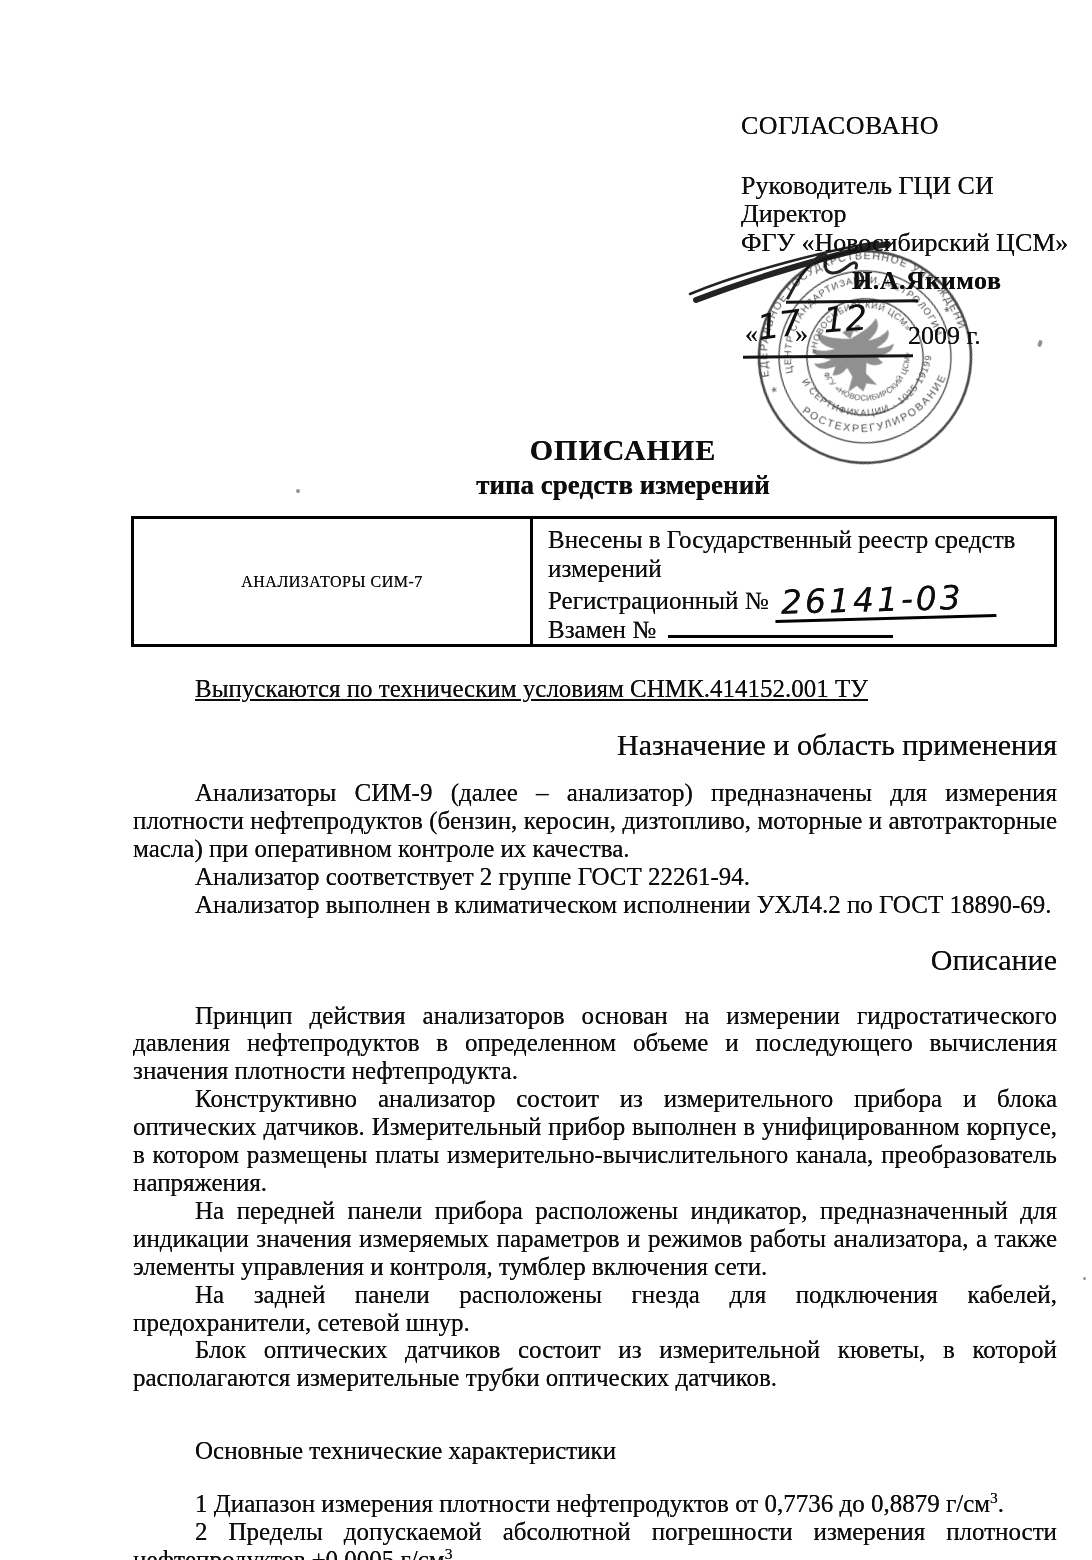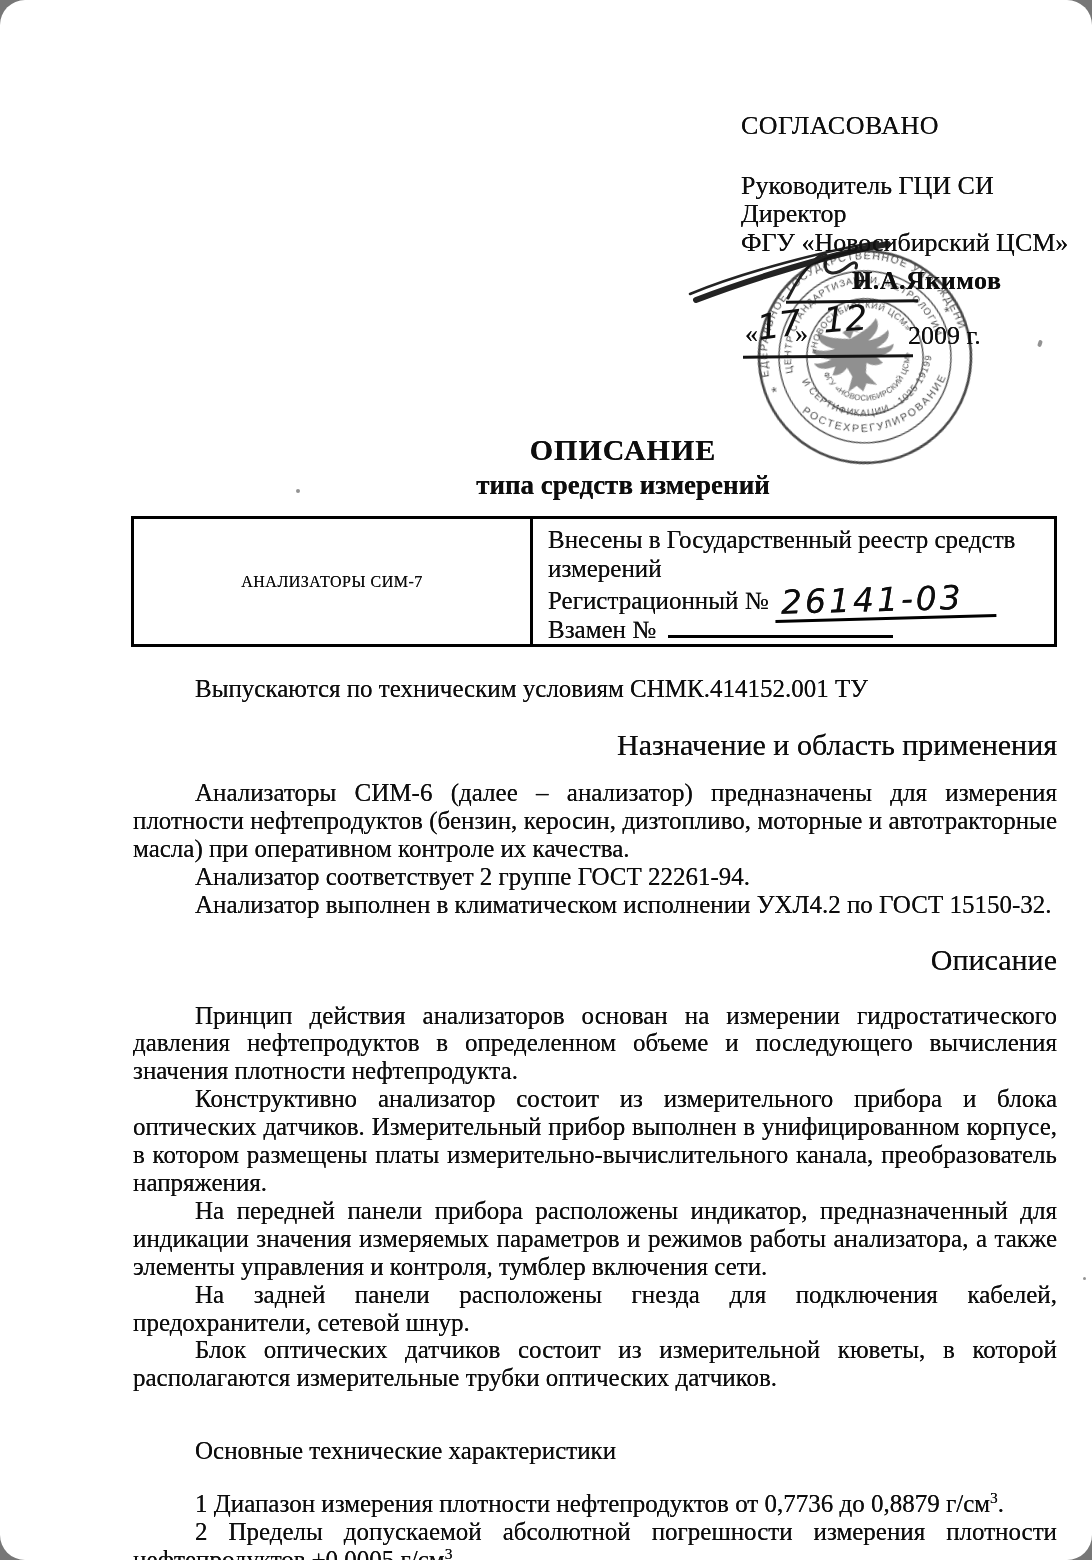--- a/index.html
+++ b/index.html
@@ -1,19 +1,19 @@
 <!DOCTYPE html>
 <html><head>
 <meta charset="utf-8">
 <style>
   html,body{margin:0;padding:0;background:#777;}
   .page{
     position:relative; width:1092px; height:1560px; margin:0 auto;
     background:#ffffff; overflow:hidden;
-    font-family:"Liberation Serif", serif; color:#0d0d0d;border-radius:25px;
+    font-family:"Liberation Serif", serif; color:#0d0d0d;
   }
   .ink{ text-shadow:0 0 .5px rgba(0,0,0,.85); }
 
   
   .approval{ position:absolute; left:741px; top:112px; width:352px;
              font-size:26px; line-height:28.5px; }
   .approval .status{ margin-bottom:31px; letter-spacing:.5px; }
 
   .signer{ position:absolute; left:852px; top:266px; font-size:26px;
            font-weight:bold; letter-spacing:.5px; }
@@ -47,21 +47,21 @@
   td.cell-right{ font-size:25px; line-height:29px; padding:6px 8px 0 15px; }
   .reg-row{ white-space:nowrap; }
   .reg-number{ display:inline-block; font-family:"DejaVu Sans",sans-serif;
                font-style:italic; font-size:33px; letter-spacing:3px;
                line-height:30px; height:32px; padding:0 32px 0 6px;
                border-bottom:3px solid #000; transform:rotate(-1.5deg);
                position:relative; top:2px; margin-bottom:-6px; }
   .blank-line{ display:inline-block; width:225px; height:20px;
                border-bottom:3px solid #000; margin-left:6px; }
 
-  .intro{ margin:27px 0 0; font-size:25px; line-height:30px; text-indent:62px; }
+  .intro{ margin:27px 0 0; font-size:25px; line-height:30px; text-indent:62px;text-decoration:underline; }
   .h-center{ margin:26px 0 0; padding-left:50px; text-align:right;
              font-size:30px; font-weight:normal; line-height:30px; }
   .para{ margin:0; font-size:25px; line-height:27.9px; text-align:justify;
          text-indent:62px; }
   .group{ margin-top:19px; }
   .group-desc{ margin-top:27px; }
   .subhead{ margin:44px 0 0; font-size:25px; line-height:30px; text-indent:62px;font-family:Liberation Serif, serif; }
   .items{ margin-top:24px; }
   sup{ font-size:62%; line-height:0; }
 
@@ -163,23 +163,23 @@
           </div>
         </td>
       </tr>
     </tbody>
       </table>
 
     <p class="intro">Выпускаются по техническим условиям СНМК.414152.001 ТУ</p>
 
     <h3 class="h-center">Назначение и область применения</h3>
     <div class="group">
-      <p class="para">Анализаторы СИМ-6 (далее – анализатор) предназначены для измерения плотности нефтепродуктов (бензин, керосин, дизтопливо, моторные и автотракторные масла) при оперативном контроле их качества.</p>
+      <p class="para">Анализаторы СИМ-9 (далее – анализатор) предназначены для измерения плотности нефтепродуктов (бензин, керосин, дизтопливо, моторные и автотракторные масла) при оперативном контроле их качества.</p>
       <p class="para">Анализатор соответствует 2 группе ГОСТ 22261-94.</p>
-      <p class="para">Анализатор выполнен в климатическом исполнении УХЛ4.2 по ГОСТ 15150-32.</p>
+      <p class="para">Анализатор выполнен в климатическом исполнении УХЛ4.2 по ГОСТ 18890-69.</p>
     </div>
 
     <h3 class="h-center">Описание</h3>
     <div class="group group-desc">
       <p class="para">Принцип действия анализаторов основан на измерении гидростатического давления нефтепродуктов в определенном объеме и последующего вычисления значения плотности нефтепродукта.</p>
       <p class="para">Конструктивно анализатор состоит из измерительного прибора и блока оптических датчиков. Измерительный прибор выполнен в унифицированном корпусе, в котором размещены платы измерительно-вычислительного канала, преобразователь напряжения.</p>
       <p class="para">На передней панели прибора расположены индикатор, предназначенный для индикации значения измеряемых параметров и режимов работы анализатора, а также элементы управления и контроля, тумблер включения сети.</p>
       <p class="para">На задней панели расположены гнезда для подключения кабелей, предохранители, сетевой шнур.</p>
       <p class="para">Блок оптических датчиков состоит из измерительной кюветы, в которой располагаются измерительные трубки оптических датчиков.</p>
     </div>

